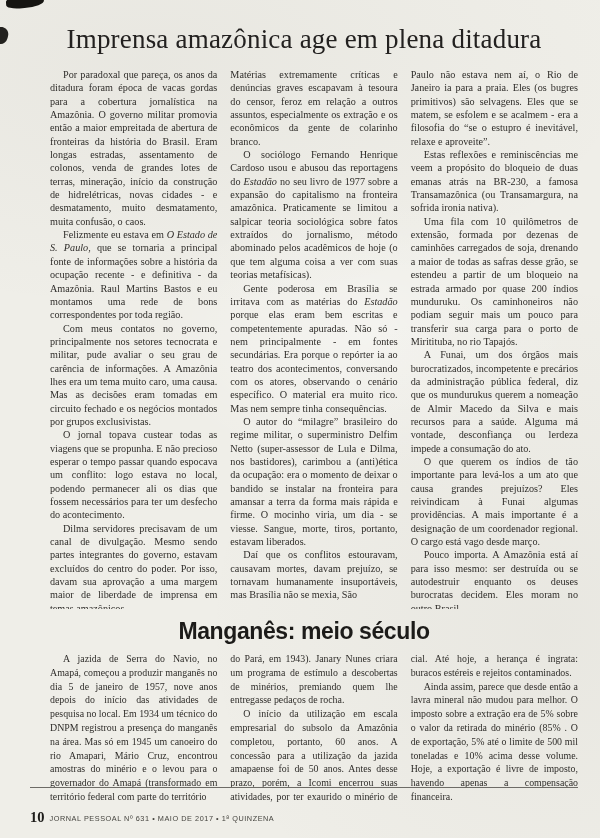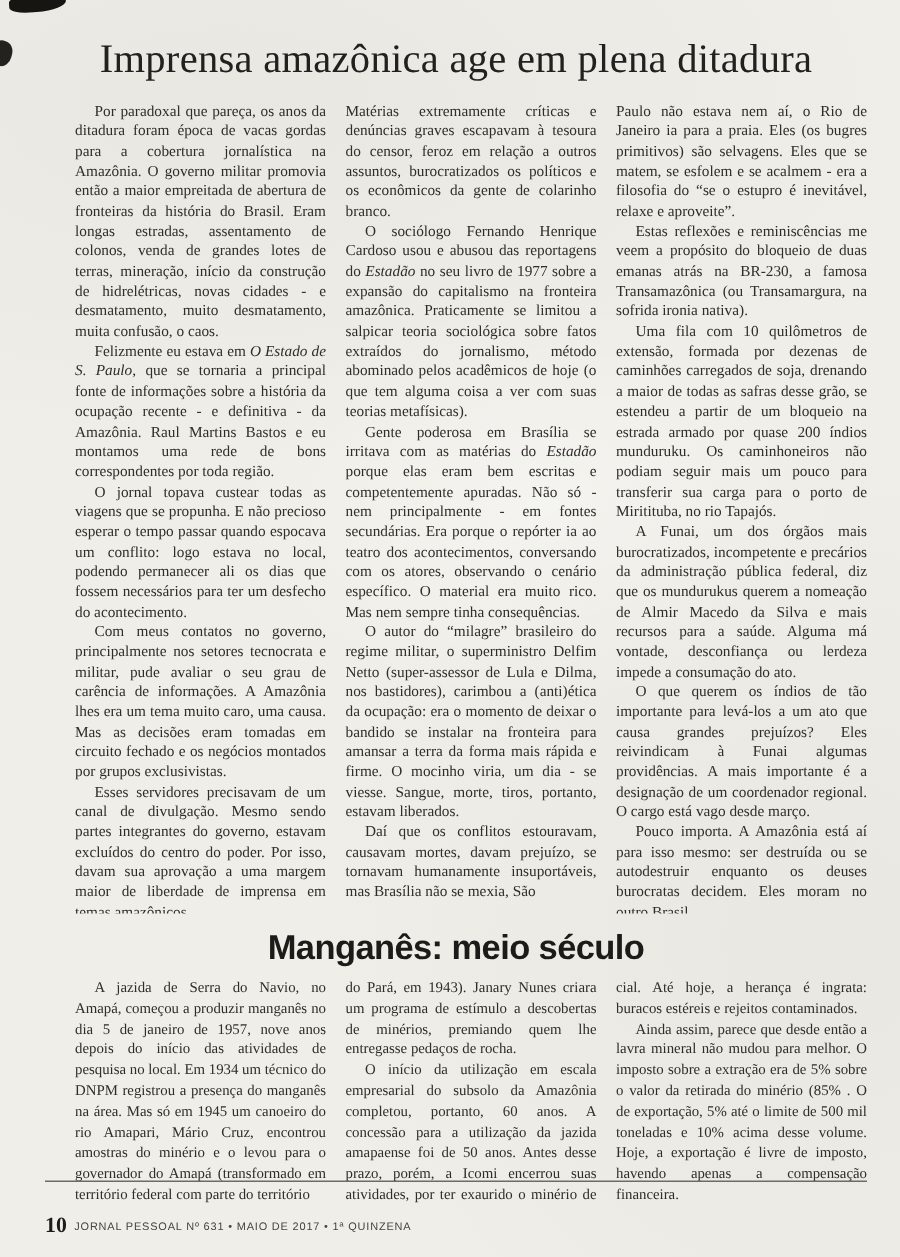--- a/index.html
+++ b/index.html
@@ -77,26 +77,26 @@
 
   <div class="smudge-top"></div>
   <div class="smudge-left"></div>
 
   <h1 class="main-title">Imprensa amazônica age em plena ditadura</h1>
 
   <div class="cols main-cols">
     <div class="col">
         <p>Por paradoxal que pareça, os anos da ditadura foram época de vacas gordas para a cobertura jornalística na Amazônia. O governo militar promovia então a maior empreitada de abertura de fronteiras da história do Brasil. Eram longas estradas, assentamento de colonos, venda de grandes lotes de terras, mineração, início da construção de hidrelétricas, novas cidades - e desmatamento, muito desmatamento, muita confusão, o caos.</p>
         <p>Felizmente eu estava em <i>O Estado de S. Paulo</i>, que se tornaria a principal fonte de informações sobre a história da ocupação recente - e definitiva - da Amazônia. Raul Martins Bastos e eu montamos uma rede de bons correspondentes por toda região.</p>
+        <p>Com meus contatos no governo, principalmente nos setores tecnocrata e militar, pude avaliar o seu grau de carência de informações. A Amazônia lhes era um tema muito caro, uma causa. Mas as decisões eram tomadas em circuito fechado e os negócios montados por grupos exclusivistas.</p>
         <p>O jornal topava custear todas as viagens que se propunha. E não precioso esperar o tempo passar quando espocava um conflito: logo estava no local, podendo permanecer ali os dias que fossem necessários para ter um desfecho do acontecimento.</p>
-        <p>Com meus contatos no governo, principalmente nos setores tecnocrata e militar, pude avaliar o seu grau de carência de informações. A Amazônia lhes era um tema muito caro, uma causa. Mas as decisões eram tomadas em circuito fechado e os negócios montados por grupos exclusivistas.</p>
-        <p>Esses servidores precisavam de um canal de divulgação. Mesmo sendo partes integrantes do governo, estavam excluídos do centro do poder. Por isso, davam sua aprovação a uma margem maior de liberdade de imprensa em temas amazônicos.</p>
+        <p>Dilma servidores precisavam de um canal de divulgação. Mesmo sendo partes integrantes do governo, estavam excluídos do centro do poder. Por isso, davam sua aprovação a uma margem maior de liberdade de imprensa em temas amazônicos.</p>
       </div>
     <div class="col">
-        <p class="noindent">Matérias extremamente críticas e denúncias graves escapavam à tesoura do censor, feroz em relação a outros assuntos, burocratizados os políticos e os econômicos da gente de colarinho branco.</p>
+        <p class="noindent">Matérias extremamente críticas e denúncias graves escapavam à tesoura do censor, feroz em relação a outros assuntos, especialmente os extração e os econômicos da gente de colarinho branco.</p>
         <p>O sociólogo Fernando Henrique Cardoso usou e abusou das reportagens do <i>Estadão</i> no seu livro de 1977 sobre a expansão do capitalismo na fronteira amazônica. Praticamente se limitou a salpicar teoria sociológica sobre fatos extraídos do jornalismo, método abominado pelos acadêmicos de hoje (o que tem alguma coisa a ver com suas teorias metafísicas).</p>
         <p>Gente poderosa em Brasília se irritava com as matérias do <i>Estadão</i> porque elas eram bem escritas e competentemente apuradas. Não só - nem principalmente - em fontes secundárias. Era porque o repórter ia ao teatro dos acontecimentos, conversando com os atores, observando o cenário específico. O material era muito rico. Mas nem sempre tinha consequências.</p>
         <p>O autor do “milagre” brasileiro do regime militar, o superministro Delfim Netto (super-assessor de Lula e Dilma, nos bastidores), carimbou a (anti)ética da ocupação: era o momento de deixar o bandido se instalar na fronteira para amansar a terra da forma mais rápida e firme. O mocinho viria, um dia - se viesse. Sangue, morte, tiros, portanto, estavam liberados.</p>
         <p>Daí que os conflitos estouravam, causavam mortes, davam prejuízo, se tornavam humanamente insuportáveis, mas Brasília não se mexia, São</p>
       </div>
     <div class="col">
         <p class="noindent">Paulo não estava nem aí, o Rio de Janeiro ia para a praia. Eles (os bugres primitivos) são selvagens. Eles que se matem, se esfolem e se acalmem - era a filosofia do “se o estupro é inevitável, relaxe e aproveite”.</p>
         <p>Estas reflexões e reminiscências me veem a propósito do bloqueio de duas emanas atrás na BR-230, a famosa Transamazônica (ou Transamargura, na sofrida ironia nativa).</p>
         <p>Uma fila com 10 quilômetros de extensão, formada por dezenas de caminhões carregados de soja, drenando a maior de todas as safras desse grão, se estendeu a partir de um bloqueio na estrada armado por quase 200 índios munduruku. Os caminhoneiros não podiam seguir mais um pouco para transferir sua carga para o porto de Miritituba, no rio Tapajós.</p>
         <p>A Funai, um dos órgãos mais burocratizados, incompetente e precários da administração pública federal, diz que os mundurukus querem a nomeação de Almir Macedo da Silva e mais recursos para a saúde. Alguma má vontade, desconfiança ou lerdeza impede a consumação do ato.</p>

